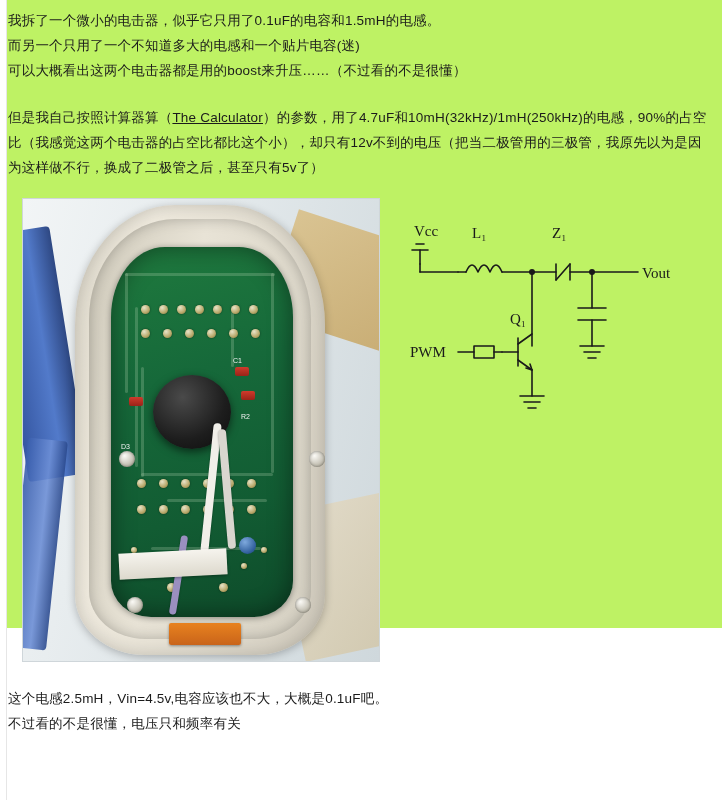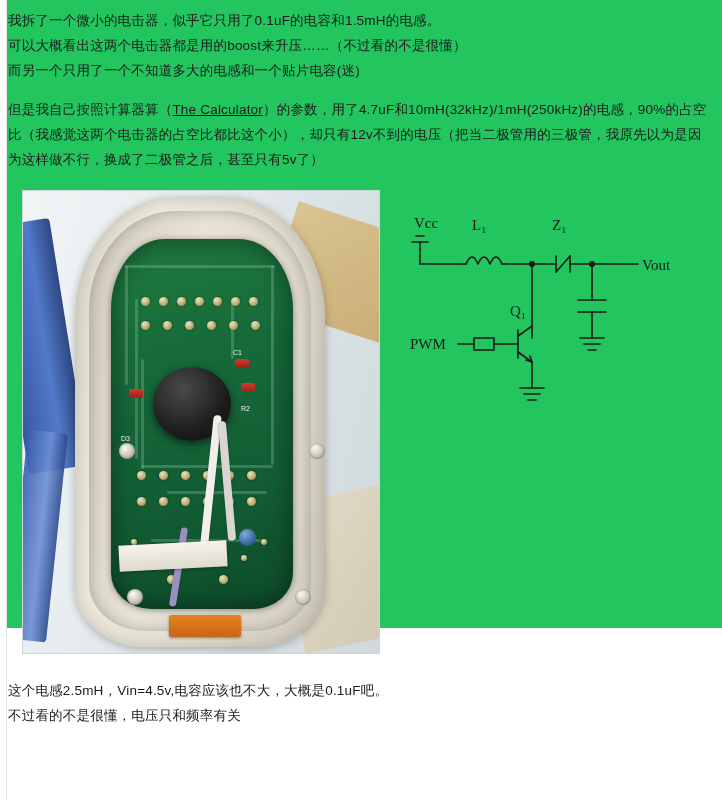--- a/index.html
+++ b/index.html
@@ -13,21 +13,21 @@
     position: relative;
     font-family: "Liberation Sans", sans-serif;
     color: #1a1a1a;
     overflow: hidden;
   }
   .page {
     position: absolute;
     left: 0; top: 0;
     width: 722px;
     height: 628px;
-    background: #22c55e;
+    background: #bef264;
   }
   .left-rule {
     position: absolute;
     left: 0; top: 0;
     width: 6px; height: 800px;
     background: #ffffff;
     border-right: 1px solid #e6e6e6;
   }
   .content {
     position: absolute;
@@ -36,21 +36,21 @@
     width: 700px;
   }
   .para {
     font-size: 13.5px;
     line-height: 25px;
     color: #1b1b1b;
     margin: 0;
     letter-spacing: 0.2px;
   }
   .para.gap-top {
-    margin-top: 14px;
+    margin-top: 22px;
   }
   .link {
     color: #1b1b1b;
     text-decoration: underline;
   }
 
   
   .media-row {
     position: relative;
     margin-top: 18px;
@@ -221,22 +221,22 @@
 </style>
 </head>
 <body>
 
 <div class="page">
   <div class="left-rule"></div>
 
   <div class="content">
 
     <p class="para">我拆了一个微小的电击器，似乎它只用了0.1uF的电容和1.5mH的电感。</p>
+    <p class="para">而另一个只用了一个不知道多大的电感和一个贴片电容(迷)</p>
     <p class="para">可以大概看出这两个电击器都是用的boost来升压……（不过看的不是很懂）</p>
-    <p class="para">而另一个只用了一个不知道多大的电感和一个贴片电容(迷)</p>
 
     <p class="para gap-top"><span>但是我自己按照计算器算（</span><a class="link" href="#">The Calculator</a><span>）的参数，用了4.7uF和10mH(32kHz)/1mH(250kHz)的电感，90%的占空比（我感觉这两个电击器的占空比都比这个小），却只有12v不到的电压（把当二极管用的三极管，我原先以为是因为这样做不行，换成了二极管之后，甚至只有5v了）</span></p>
 
 
     <div class="media-row">
 
       <div class="photo">
         <div class="bg-wall"></div>
         <div class="blue-strap"></div>
         <div class="blue-strap2"></div>

